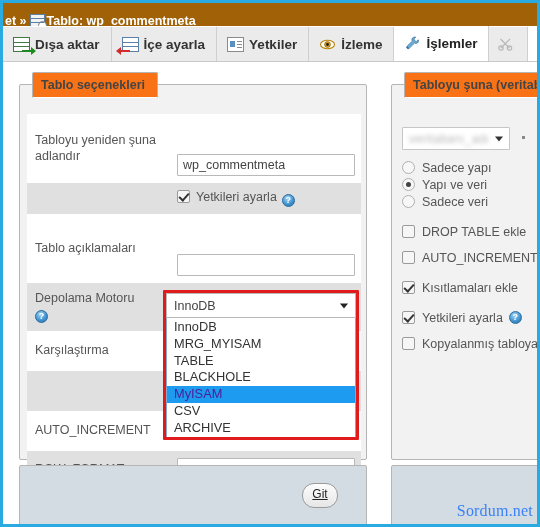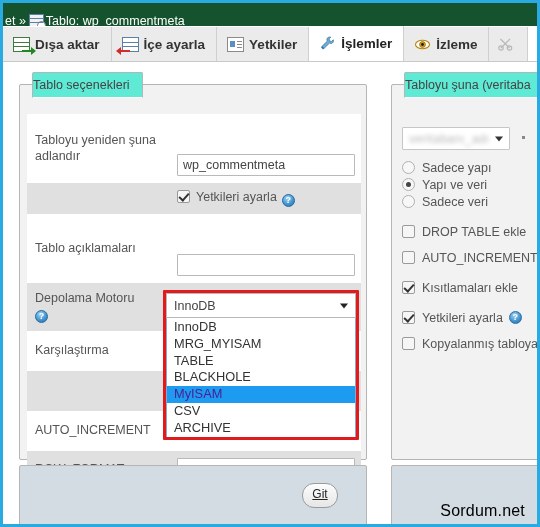--- a/index.html
+++ b/index.html
@@ -30,25 +30,26 @@
     background: #ffffff;
     overflow: hidden;
   }
 
   
   .breadcrumb-bar {
     position: absolute;
     left: 0; top: 0;
     width: 534px;
     height: 36px;
-    background: #14532d;
+    background: #a16207;
     display: flex;
     align-items: center;
     padding-left: 2px;
     box-sizing: border-box;
+    font-weight: bold;
   }
   .breadcrumb-text {
     color: #ffffff;
     font-size: 12.5px;
     font-family: "Liberation Sans", sans-serif;
     white-space: nowrap;
     letter-spacing: 0px;
   }
   .bc-pre { color:#ffffff; }
   .table-glyph {
@@ -193,27 +194,27 @@
     position: absolute;
     background: #f2f2f2;
     border: 1px solid #b5b5b5;
     border-radius: 2px;
     box-sizing: border-box;
   }
   .legend {
     position: absolute;
     top: -13px;
     left: 12px;
-    background: #5eead4;
+    background: #f97316;
     border: 1px solid #b5b5b5;
     border-bottom: 1px solid #ffffff;
     border-radius: 2px 2px 0 0;
-    padding: 5px 12px 5px 0;
-    font-size: 12.5px;
-    font-weight: normal;
+    padding: 5px 12px 5px 8px;
+    font-size: 12.5px;
+    font-weight: bold;
     color: #444444;
     white-space: nowrap;
     box-sizing: border-box;
   }
 
   #left-fieldset {
     left: 16px; top: 22px;
     width: 348px; height: 376px;
   }
   #right-fieldset {
@@ -486,24 +487,24 @@
     text-decoration: underline;
   }
   #right-actionbar {
     left: 388px; top: 403px;
     width: 180px; height: 62px;
   }
 
   
   .watermark {
     position: absolute;
-    right: 12px; bottom: 4px;
+    right: 4px; bottom: 4px;
     font-size: 16px;
-    color: #000000;
-    font-family: Liberation Sans, sans-serif;
+    color: #3b82f6;
+    font-family: Liberation Serif, serif;
     letter-spacing: .2px;
     z-index: 60;
   }
 </style>
 </head>
 <body>
 
 <div class="window">
 
   <div class="breadcrumb-bar">
@@ -524,41 +525,41 @@
     <div class="tab">
       <span class="tab-icon ic-import">
           <span class="ic-import-arrow"></span>
         </span>
       <span>İçe ayarla</span>
     </div>
 
     <div class="tab">
       <span class="tab-icon ic-card"></span>
       <span>Yetkiler</span>
-    </div>
-
-    <div class="tab active">
-      <span class="tab-icon ic-wrench">
-        <svg width="17" height="15" viewBox="0 0 17 15">
-          <path d="M11.8 1.2 C10 0.6 8.2 1.6 7.9 3.2 C7.8 3.9 8 4.5 8.4 5 L3.1 10.2 C2.5 10.8 2.5 11.7 3.1 12.3 C3.7 12.9 4.6 12.9 5.2 12.3 L10.5 7.1 C11 7.5 11.7 7.6 12.3 7.5 C13.9 7.2 14.9 5.5 14.3 3.8 L12.6 5.4 L10.5 4.9 L10.1 2.8 Z" fill="#6aaed6" stroke="#3a6e96" stroke-width="0.7"></path>
-          <path d="M3.1 10.2 L5.2 12.3 C4.6 12.9 3.7 12.9 3.1 12.3 C2.5 11.7 2.5 10.8 3.1 10.2 Z" fill="#2a6e9f"></path>
-        </svg>
-      </span>
-      <span>İşlemler</span>
     </div>
 
     <div class="tab">
       <span class="tab-icon ic-eye">
         <svg width="17" height="15" viewBox="0 0 17 15">
           <ellipse cx="8.5" cy="7.5" rx="7" ry="4.2" fill="#ffffff" stroke="#b8860b" stroke-width="1.1"></ellipse>
           <circle cx="8.5" cy="7.5" r="2.9" fill="#e8a317" stroke="#8a6410" stroke-width="0.8"></circle>
           <circle cx="8.5" cy="7.5" r="1.4" fill="#1a1a1a"></circle>
         </svg>
       </span>
       <span>İzleme</span>
+    </div>
+
+    <div class="tab active">
+      <span class="tab-icon ic-wrench">
+        <svg width="17" height="15" viewBox="0 0 17 15">
+          <path d="M11.8 1.2 C10 0.6 8.2 1.6 7.9 3.2 C7.8 3.9 8 4.5 8.4 5 L3.1 10.2 C2.5 10.8 2.5 11.7 3.1 12.3 C3.7 12.9 4.6 12.9 5.2 12.3 L10.5 7.1 C11 7.5 11.7 7.6 12.3 7.5 C13.9 7.2 14.9 5.5 14.3 3.8 L12.6 5.4 L10.5 4.9 L10.1 2.8 Z" fill="#6aaed6" stroke="#3a6e96" stroke-width="0.7"></path>
+          <path d="M3.1 10.2 L5.2 12.3 C4.6 12.9 3.7 12.9 3.1 12.3 C2.5 11.7 2.5 10.8 3.1 10.2 Z" fill="#2a6e9f"></path>
+        </svg>
+      </span>
+      <span>İşlemler</span>
     </div>
 
     <div class="tab compact">
       <span class="tab-icon ic-faded">
         <svg width="17" height="15" viewBox="0 0 17 15">
           <circle cx="4" cy="11" r="2.2" fill="none" stroke="#8e8e8e" stroke-width="1.2"></circle>
           <circle cx="12.5" cy="11" r="2.2" fill="none" stroke="#8e8e8e" stroke-width="1.2"></circle>
           <path d="M4 11 L13 2 M12.5 11 L3.5 2" stroke="#8e8e8e" stroke-width="1.2" fill="none"></path>
         </svg>
       </span>

